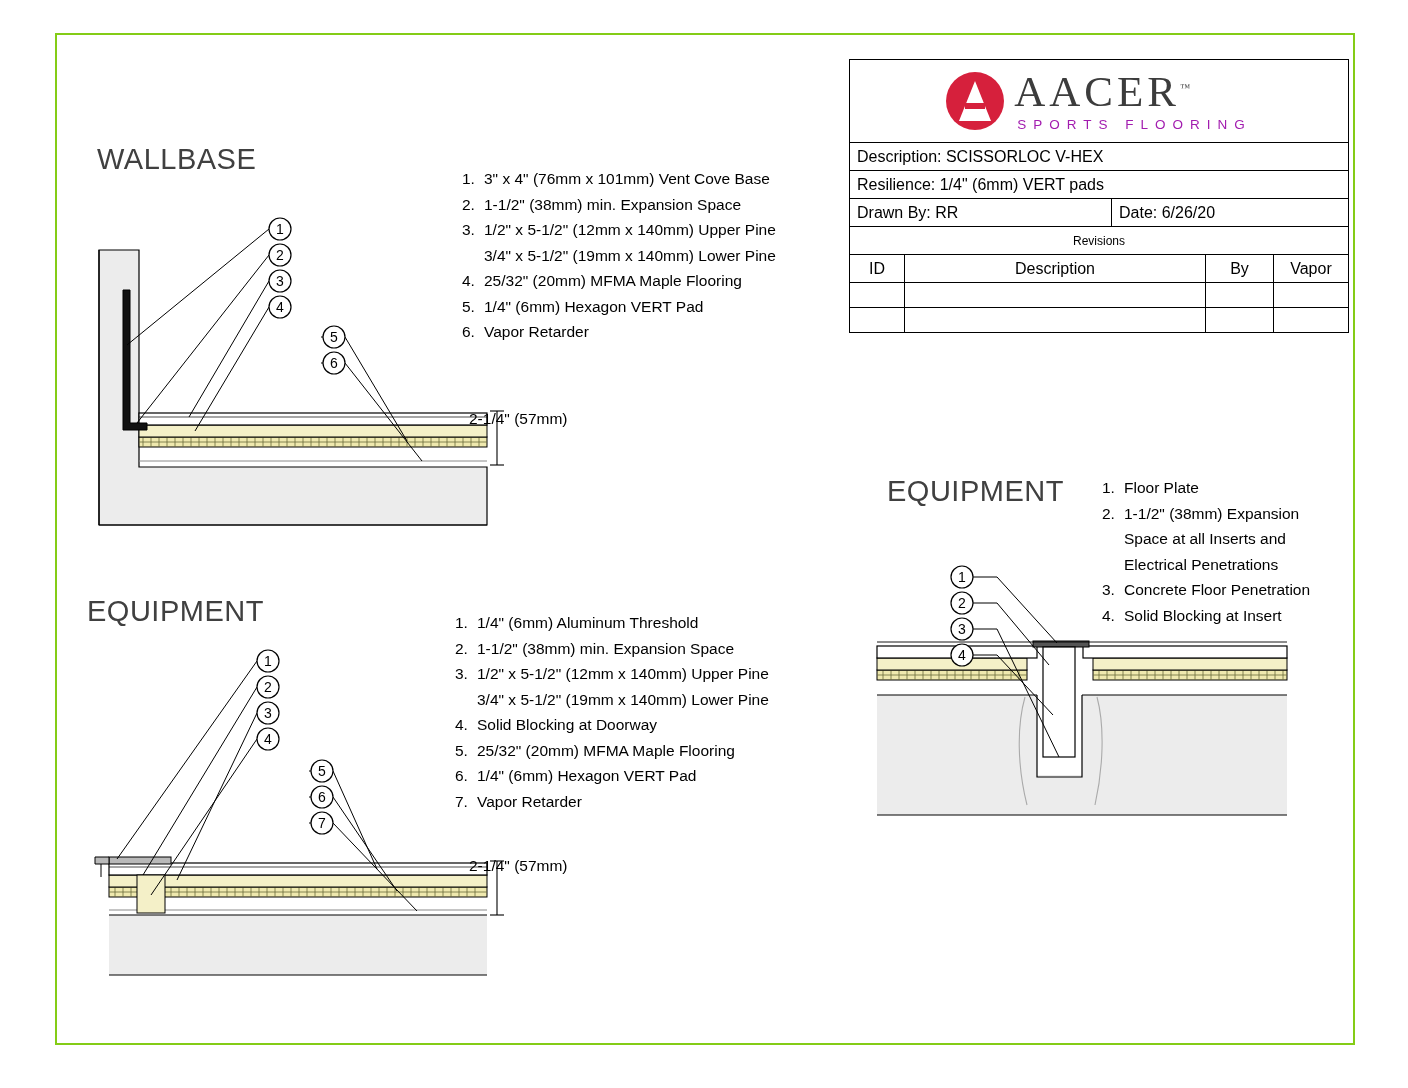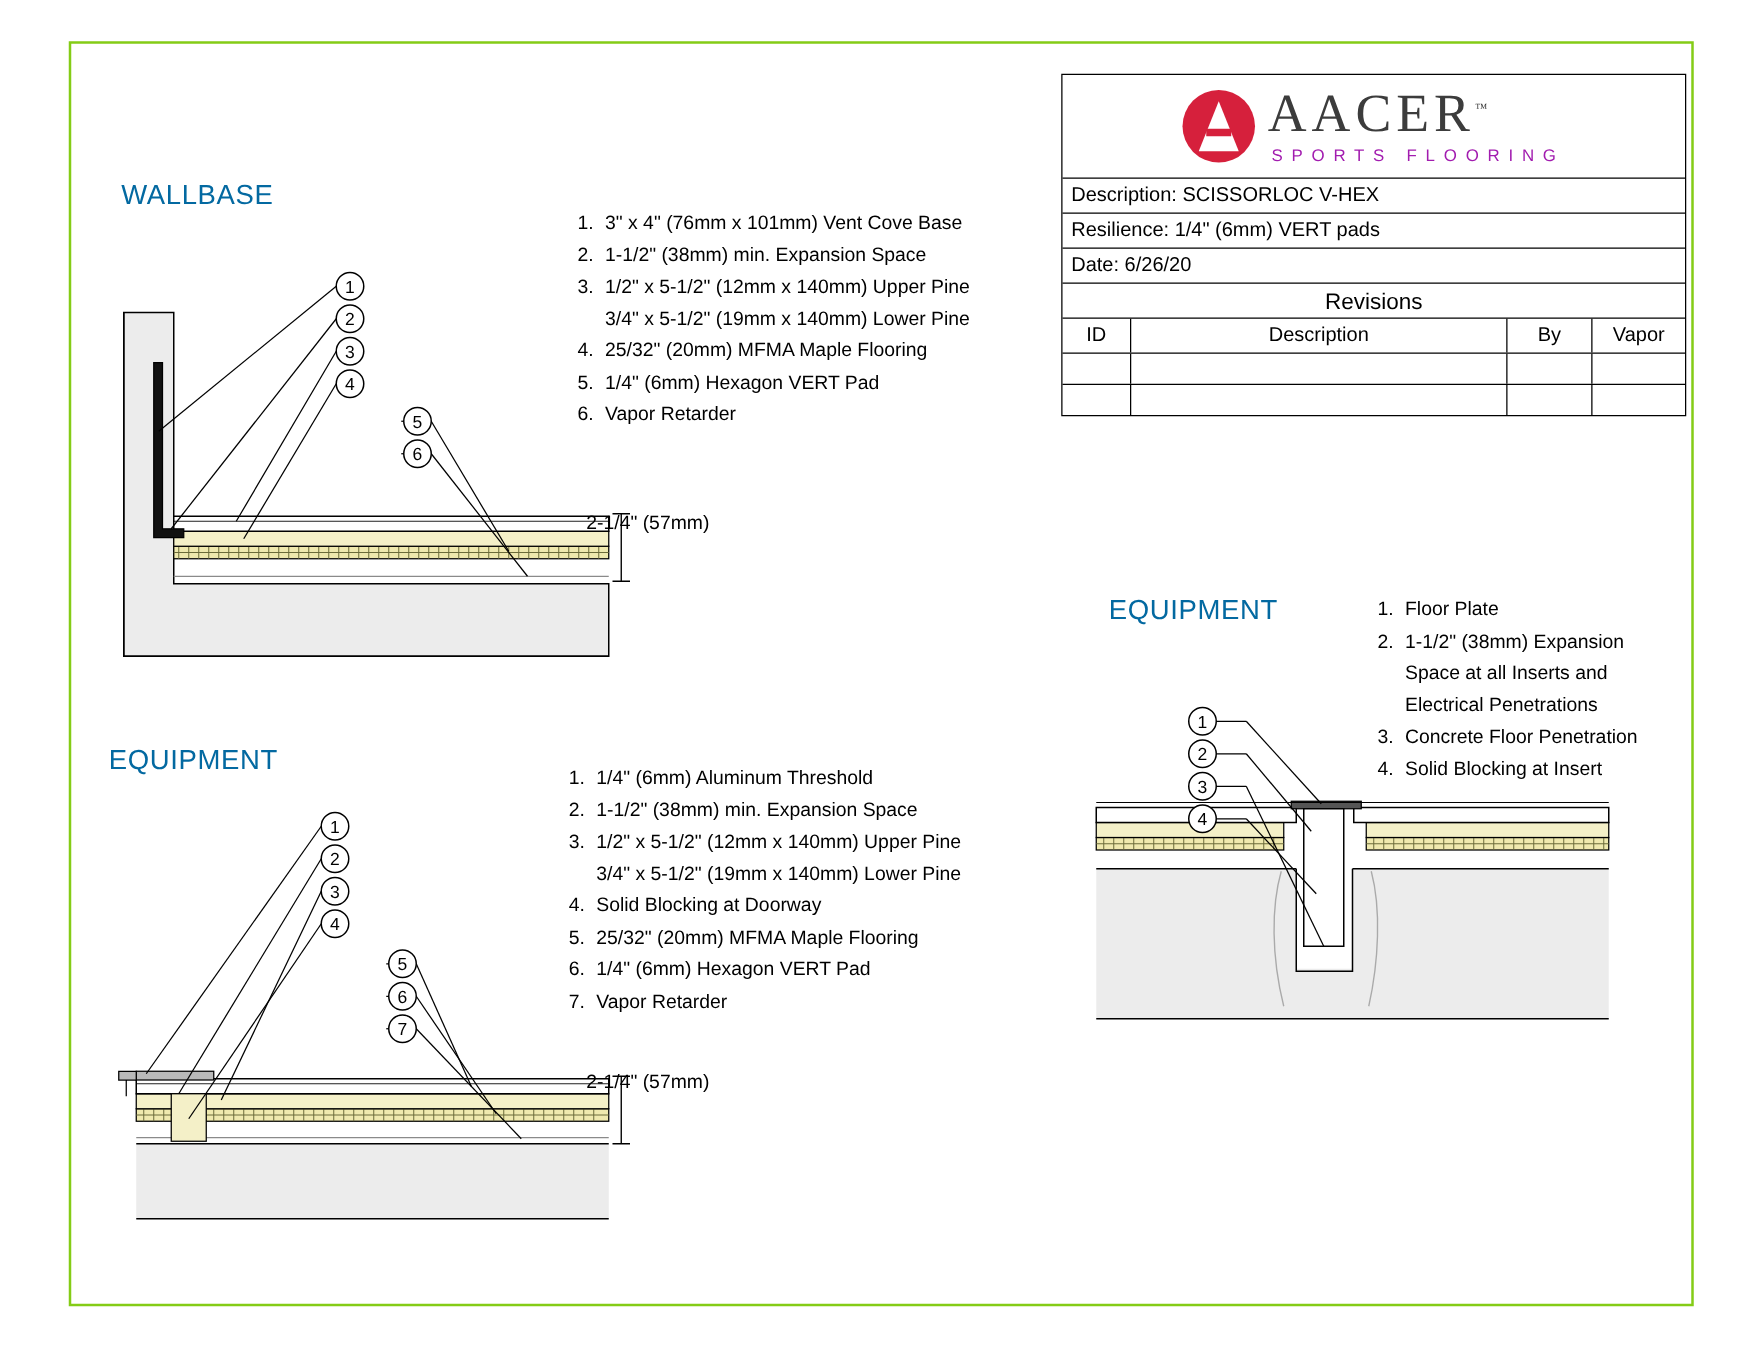--- a/index.html
+++ b/index.html
@@ -112,33 +112,33 @@
     padding: 0 7px;
     font-size: 16px;
     line-height: 1;
     height: 100%;
     display: flex;
     align-items: center;
     box-sizing: border-box;
   }
   .tb-cell.bdr { border-right: 1.5px solid #000; }
   .tb-center { justify-content: center; }
-  .tb-rev-title { width: 100%; justify-content: center; font-size: 18px; }
+  .tb-rev-title { width: 100%; justify-content: center; font-size: 12px; }
   .tb-hdr-id { width: 55px; }
   .tb-hdr-desc { flex: 1; }
   .tb-hdr-by { width: 68px; }
   .tb-hdr-date { width: 74px; }
   .tb-empty-row { height: 24px; }
 
   
   .section-title {
     position: absolute;
-    font-size: 22px;
+    font-size: 29px;
     letter-spacing: 0.5px;
-    color: #0369a1;
+    color: #404040;
   }
   #wallbase-title { left: 40px; top: 108px; }
   #threshold-title { left: 30px; top: 560px; }
   #equipment-title { left: 830px; top: 440px; }
 
   
   .legend {
     position: absolute;
     font-size: 15.5px;
     line-height: 25.5px;
@@ -194,20 +194,21 @@
 
     <div class="tb-row">
       <div class="tb-cell" style="width:100%">Description: SCISSORLOC V-HEX</div>
     </div>
 
     <div class="tb-row">
       <div class="tb-cell" style="width:100%">Resilience: 1/4" (6mm) VERT pads</div>
     </div>
 
     <div class="tb-row">
+      <div class="tb-cell bdr" style="width:262px">Drawn By: RR</div>
       <div class="tb-cell" style="flex:1">Date: 6/26/20</div>
     </div>
 
     <div class="tb-row">
       <div class="tb-cell tb-rev-title">Revisions</div>
     </div>
 
     <div class="tb-row">
       <div class="tb-cell bdr tb-center tb-hdr-id">ID</div>
       <div class="tb-cell bdr tb-center tb-hdr-desc">Description</div>

